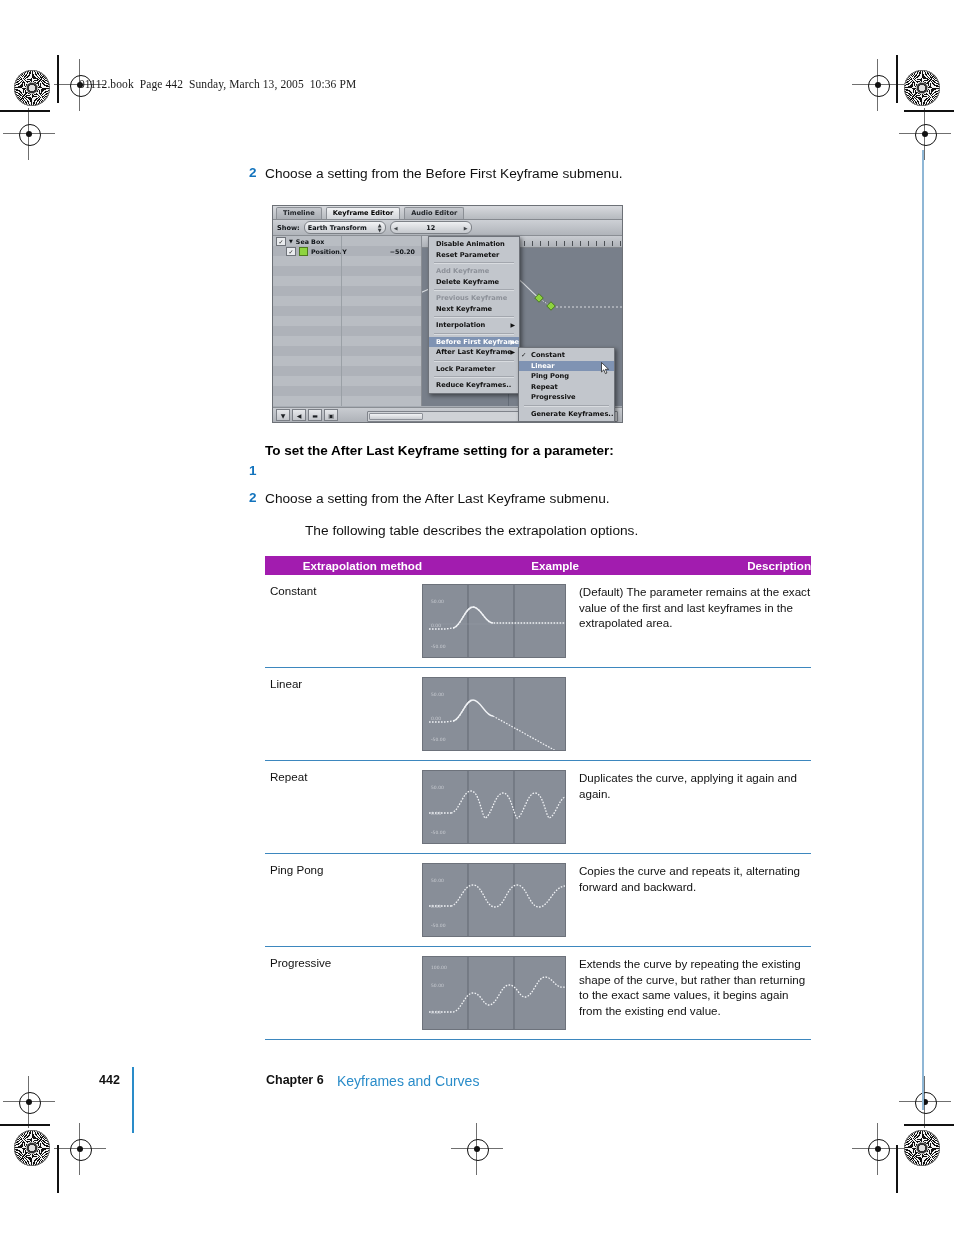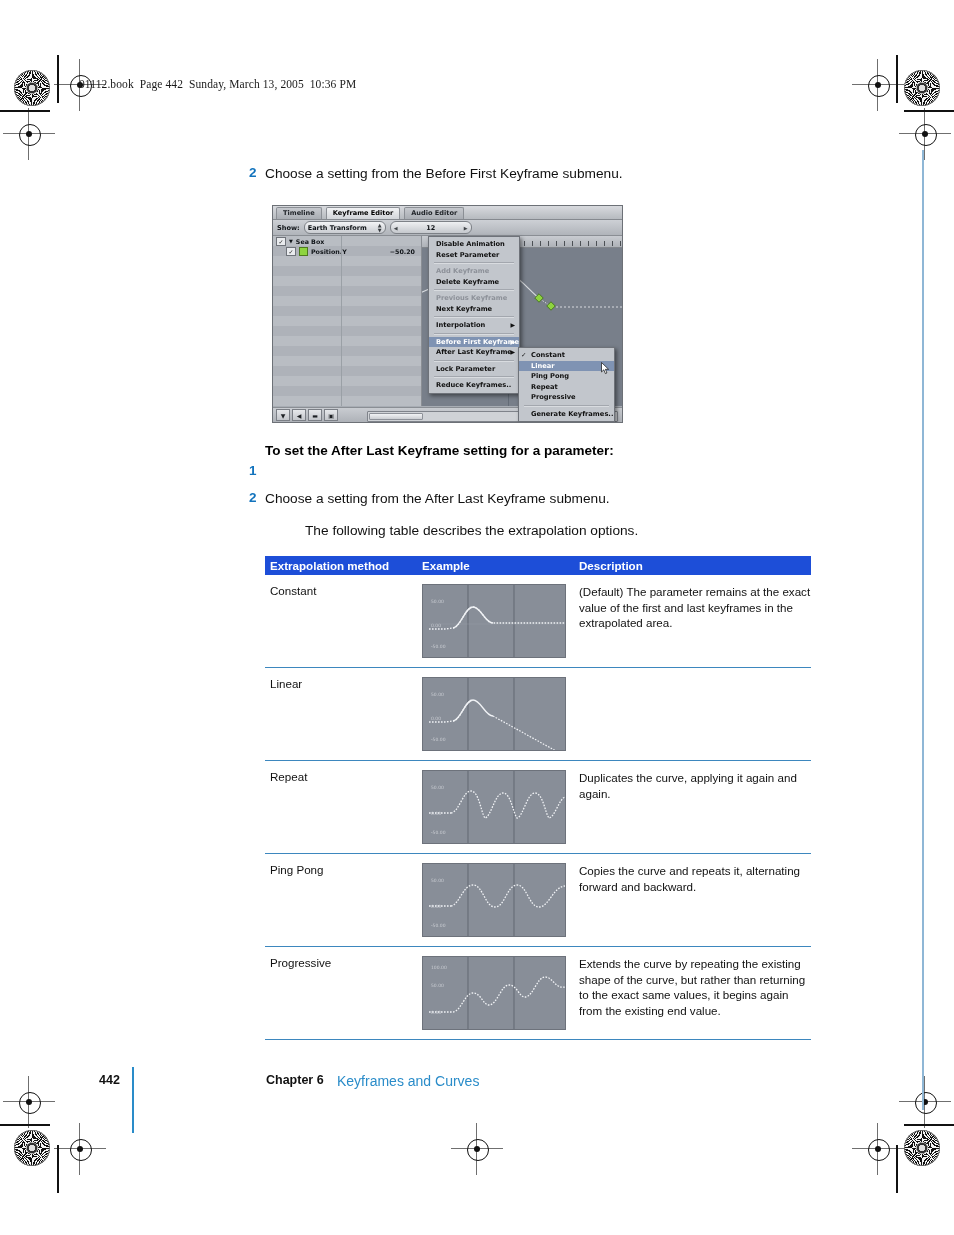--- a/index.html
+++ b/index.html
@@ -346,21 +346,21 @@
   <div class="step" style="left:249px;top:463px;width:560px;">
     <span class="step-num">1</span>
   </div>
   <div class="step" style="left:249px;top:490px;width:560px;">
     <span class="step-num">2</span>
     <span class="step-txt">Choose a setting from the After Last Keyframe submenu.</span>
   </div>
   <div class="para" style="left:265px;top:523px;margin-left:40px;">The following table describes the extrapolation options.</div>
 
   <div class="tbl">
-    <div class="tbl-head" style="background: #1d4ed8;">
+    <div class="tbl-head" style="background: #a21caf; text-align: right;">
       <div class="c1">Extrapolation method</div>
       <div class="c2">Example</div>
       <div class="c3">Description</div>
     </div>
 
     <div class="tbl-row">
       <div class="m-name">Constant</div>
       <div class="m-ex">
         <svg class="thumb-graph" viewBox="0 0 142 72">
           <rect width="142" height="72" fill="#888e98"></rect>

